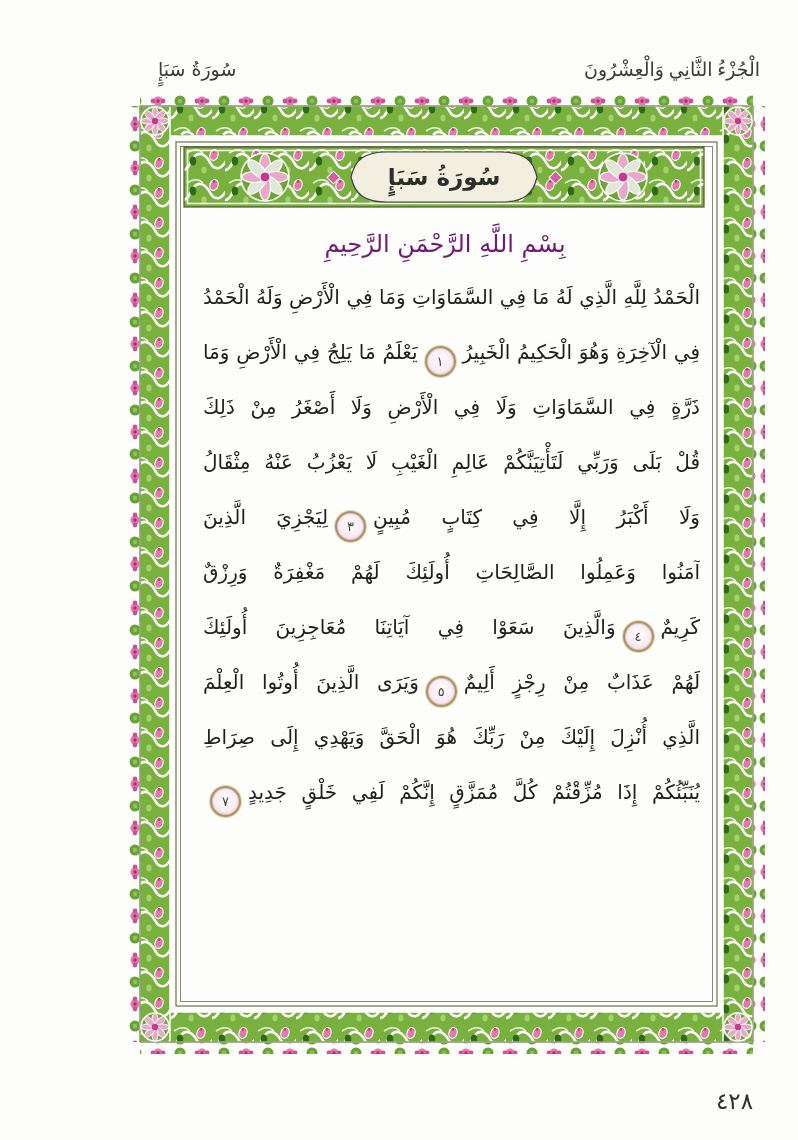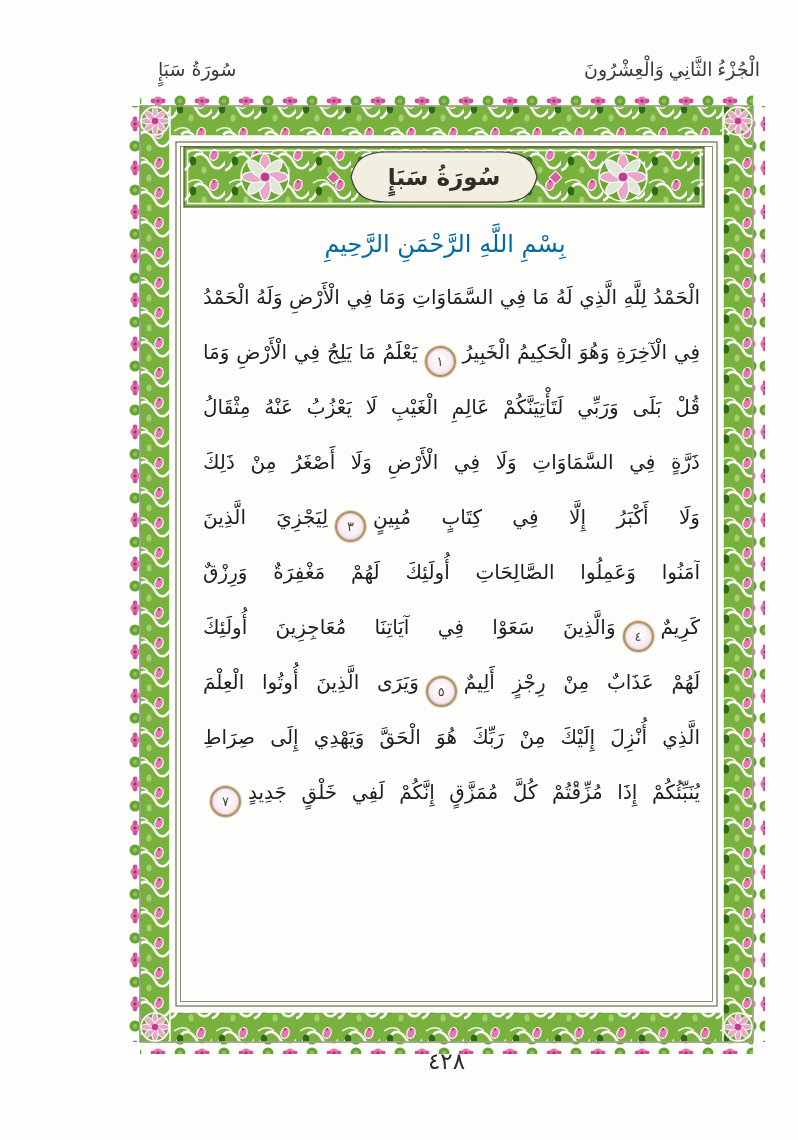--- a/index.html
+++ b/index.html
@@ -22,42 +22,42 @@
     display:flex;align-items:center;justify-content:center;
     font-size:23px;font-weight:bold;color:#2d2d2a;letter-spacing:1px;
   }
   
   .text-block{
     position:absolute;left:190px;top:218px;width:510px;height:790px;
     direction:rtl;
   }
   .basmala{
     height:52px;line-height:52px;text-align:center;
-    font-size:24px;color:#0369a1;white-space:nowrap;
+    font-size:24px;color:#701a75;white-space:nowrap;
   }
   .qline{
     height:55px;line-height:55px;
     font-size:20px;color:#201f1d;
     white-space:nowrap;overflow:hidden;
     text-align:justify;text-align-last:justify;margin-left:13px;
     -moz-text-align-last:justify;
   }
   .ayah{
     display:inline-block;width:27px;height:27px;border-radius:50%;
     background:radial-gradient(circle at 50% 42%,#ffffff 0%,#f7ecf2 55%,#e8d3df 100%);
     border:2px solid #ab9260;
     box-shadow:0 0 0 1px #e3d4ac, inset 0 0 0 1px #d9bfcb;
     line-height:27px;text-align:center;text-align-last:center;
     font-size:13px;color:#4a4340;
     vertical-align:-7px;margin:0 7px;
   }
   
   .page-number{
-    position:absolute;left:140px;top:1048px;width:613px;
-    text-align:center;font-size:23px;color:#2e2e2b;letter-spacing:2px;
+    position:absolute;left:140px;top:1088px;width:613px;
+    font-size:23px;color:#2e2e2b;letter-spacing:2px;
   }
 </style>
 </head>
 <body>
 
 <div class="hdr hdr-juz">الْجُزْءُ الثَّانِي وَالْعِشْرُونَ</div>
 <div class="hdr hdr-surah">سُورَةُ سَبَإٍ</div>
 
 <svg class="frame-svg" width="637" height="960" viewBox="0 0 637 960">
   <defs>
@@ -169,22 +169,22 @@
   <path d="M168,31 C172,13 182,6 204,6 L318,6 C340,6 350,13 354,31 C350,49 340,56 318,56 L204,56 C182,56 172,49 168,31 Z" fill="#f2efe0" stroke="#3f3f3f" stroke-width="1.2"></path>
 </svg>
 
 <div class="title-overlay">سُورَةُ سَبَإٍ</div>
 
 <div class="text-block">
   <div class="basmala">بِسْمِ اللَّهِ الرَّحْمَنِ الرَّحِيمِ</div>
   <div id="quran-lines">
       <div class="qline">الْحَمْدُ لِلَّهِ الَّذِي لَهُ مَا فِي السَّمَاوَاتِ وَمَا فِي الْأَرْضِ وَلَهُ الْحَمْدُ</div>
       <div class="qline">فِي الْآخِرَةِ وَهُوَ الْحَكِيمُ الْخَبِيرُ<span class="ayah">١</span>يَعْلَمُ مَا يَلِجُ فِي الْأَرْضِ وَمَا</div>
+      <div class="qline">ذَرَّةٍ فِي السَّمَاوَاتِ وَلَا فِي الْأَرْضِ وَلَا أَصْغَرُ مِنْ ذَلِكَ</div>
       <div class="qline">قُلْ بَلَى وَرَبِّي لَتَأْتِيَنَّكُمْ عَالِمِ الْغَيْبِ لَا يَعْزُبُ عَنْهُ مِثْقَالُ</div>
-      <div class="qline">ذَرَّةٍ فِي السَّمَاوَاتِ وَلَا فِي الْأَرْضِ وَلَا أَصْغَرُ مِنْ ذَلِكَ</div>
       <div class="qline">وَلَا أَكْبَرُ إِلَّا فِي كِتَابٍ مُبِينٍ<span class="ayah">٣</span>لِيَجْزِيَ الَّذِينَ</div>
       <div class="qline">آمَنُوا وَعَمِلُوا الصَّالِحَاتِ أُولَئِكَ لَهُمْ مَغْفِرَةٌ وَرِزْقٌ</div>
       <div class="qline">كَرِيمٌ<span class="ayah">٤</span>وَالَّذِينَ سَعَوْا فِي آيَاتِنَا مُعَاجِزِينَ أُولَئِكَ</div>
       <div class="qline">لَهُمْ عَذَابٌ مِنْ رِجْزٍ أَلِيمٌ<span class="ayah">٥</span>وَيَرَى الَّذِينَ أُوتُوا الْعِلْمَ</div>
       <div class="qline">الَّذِي أُنْزِلَ إِلَيْكَ مِنْ رَبِّكَ هُوَ الْحَقَّ وَيَهْدِي إِلَى صِرَاطِ</div>
       <div class="qline">يُنَبِّئُكُمْ إِذَا مُزِّقْتُمْ كُلَّ مُمَزَّقٍ إِنَّكُمْ لَفِي خَلْقٍ جَدِيدٍ<span class="ayah">٧</span></div>
     </div>
 </div>
 
 <div class="page-number">٤٢٨</div>

